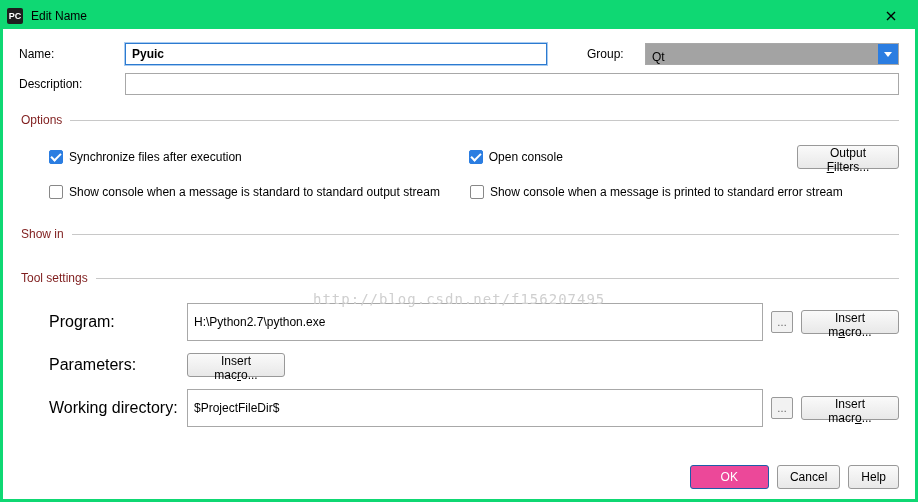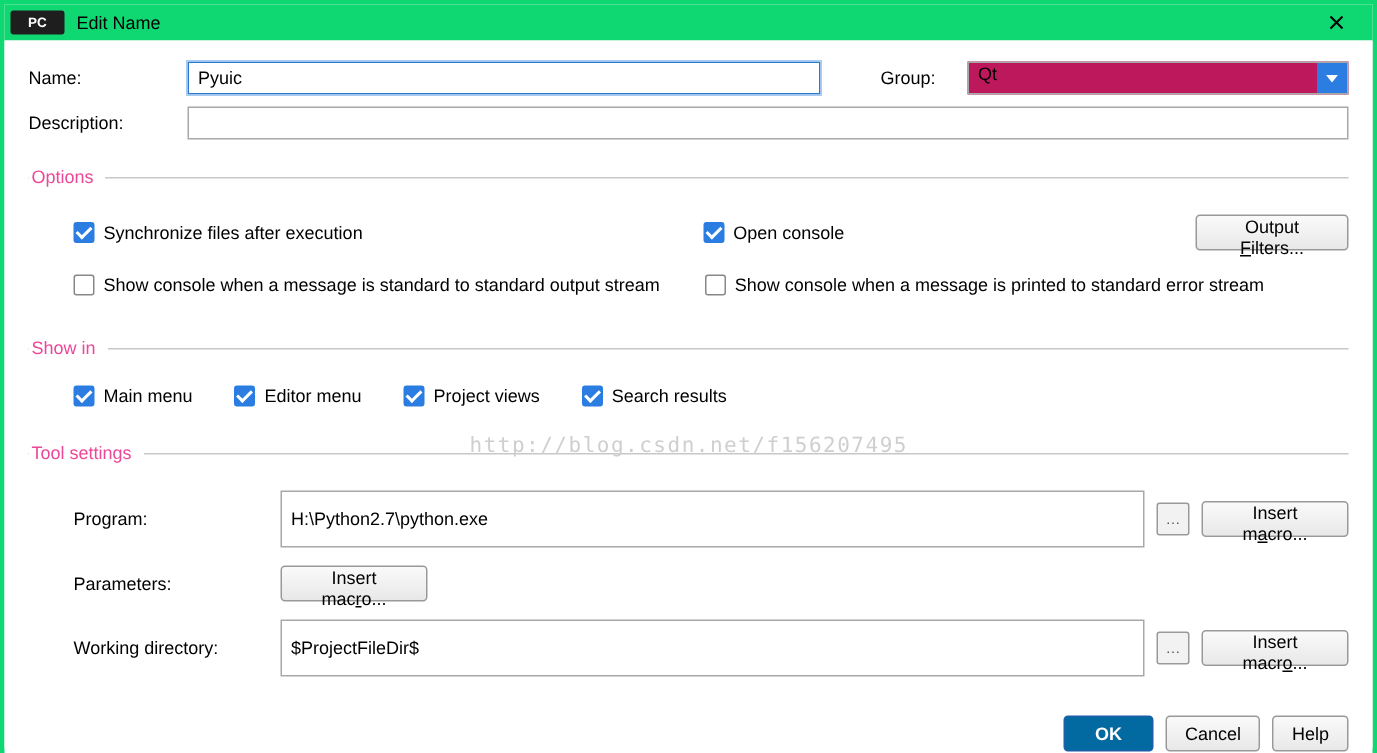--- a/index.html
+++ b/index.html
@@ -1,46 +1,46 @@
 <!DOCTYPE html>
 <html><head>
 <meta charset="utf-8">
 <style>
 * { box-sizing: border-box; font-family: "Segoe UI", Arial, sans-serif; font-size: 12px; }
 body { margin: 0; background: #f0f0f0; width: 918px; height: 502px; overflow: hidden; }
 .window { width: 918px; height: 502px; border: 3px solid #0fd873; display: flex; flex-direction: column; background: #fff; }
 .titlebar { background: #0fd873; height: 26px; display: flex; align-items: center; padding: 0 4px; color: #000; }
-.app-icon { width: 36px; height: 16px; background: #1e1e1e; color: #fff; font-size: 9px; font-weight: bold; display: flex; align-items: center; justify-content: center; margin-right: 6px; border-radius: 2px; }
+.app-icon { width: 16px; height: 16px; background: #1e1e1e; color: #fff; font-size: 9px; font-weight: bold; display: flex; align-items: center; justify-content: center; margin-right: 6px; border-radius: 2px; }
 .title-text { flex: 1; font-size: 12px; padding-left: 2px; }
 .close-btn { width: 40px; height: 24px; display: flex; align-items: center; justify-content: center; cursor: pointer; font-size: 14px; }
 .content { flex: 1; background: #fff; padding: 14px 16px 10px 16px; display: flex; flex-direction: column; }
 .row { display: flex; align-items: center; margin-bottom: 8px; gap: 8px; }
 .lbl-left { width: 98px; font-size: 12px; }
-.text-input { height: 22px; border: 1px solid #a8a8a8; padding: 2px 6px; font-size: 12px; background: #fff; }
+.text-input { height: 22px; border: 1px solid #a8a8a8; padding: 2px 6px; font-size: 12px; background: #fff; font-weight: bold; }
 .text-input.focused { border: 1px solid #2c7ad0; outline: 1px solid #a8cbf0; }
 .name-input { width: 422px; }
 .group-lbl { margin-left: 32px; width: 50px; }
-.group-select { flex: 1; height: 22px; border: 1px solid #a8a8a8; position: relative; display: flex; align-items: flex-start; padding-left: 6px; background: #be185d; }
+.group-select { flex: 1; height: 22px; border: 1px solid #a8a8a8; position: relative; display: flex; align-items: flex-end; padding-left: 6px; background: #a3a3a3; }
 .select-arrow { position: absolute; right: 0; top: 0; width: 20px; height: 100%; background: #2b7de1; display: flex; align-items: center; justify-content: center; }
 .select-arrow svg { fill: #fff; }
 .desc-input { flex: 1; }
 fieldset { border: none; border-top: 1px solid #c8c8c8; margin: 10px 0 0 0; padding: 12px 0 8px 0; }
-legend { font-size: 12px; padding-right: 8px; color: #ec4899; }
+legend { font-size: 12px; padding-right: 8px; color: #7f1d1d; }
 .opt-row { display: flex; align-items: center; padding: 6px 0 10px 30px; gap: 6px; }
 .check { appearance: none; width: 14px; height: 14px; border: 1px solid #888; border-radius: 2px; position: relative; cursor: pointer; background: #fff; margin: 0; }
 .check:checked { background: #2b7de1; border-color: #2b7de1; }
 .check:checked::after { content: ""; position: absolute; left: 3px; top: 0px; width: 4px; height: 8px; border: solid #fff; border-width: 0 2px 2px 0; transform: rotate(45deg); }
 .check-lbl { font-size: 12px; cursor: pointer; }
 .btn { height: 24px; padding: 0 12px; border: 1px solid #999; background: linear-gradient(#fafafa,#e8e8e8); border-radius: 3px; cursor: pointer; font-size: 12px; }
-.btn.primary { background: #0369a1; border-color: #1e5da8; color: #fff; font-weight: 700; padding: 0 20px; }
+.btn.primary { background: #ec4899; border-color: #1e5da8; color: #fff; font-weight: 400; padding: 0 30px; }
 .btn-out { margin-left: auto; width: 102px; }
 .showin-row { display: flex; align-items: center; padding: 6px 0 6px 30px; gap: 10px; }
 .showin-row .group { display: flex; align-items: center; gap: 6px; margin-right: 18px; }
 .tool-row { display: flex; align-items: center; padding: 6px 0 6px 30px; gap: 8px; }
-.tool-lbl { width: 130px; font-size: 12px; }
+.tool-lbl { width: 130px; font-size: 16px; }
 .tool-input { flex: 1; height: 38px; border: 1px solid #a8a8a8; padding: 2px 6px; font-size: 12px; background: #fff; }
 .dots-btn { width: 22px; height: 22px; border: 1px solid #999; background: #f2f2f2; display: flex; align-items: center; justify-content: center; cursor: pointer; font-size: 10px; color: #555; border-radius: 2px; }
 .macro-btn { width: 98px; height: 24px; }
 .footer { margin-top: auto; display: flex; justify-content: flex-end; gap: 8px; padding-top: 12px; }
 .watermark { position: absolute; top: 262px; left: 310px; font-size: 14px; color: #cfcfcf; font-family: monospace; letter-spacing: 1px; pointer-events: none; z-index: 0; }
 .underline { text-decoration: underline; }
 </style>
 </head>
 <body>
 
@@ -91,38 +91,20 @@
         <input type="checkbox" class="check" style="">
         <label class="check-lbl">Show console when a message is standard to standard output stream</label>
         <div style="width:18px"></div>
         <input type="checkbox" class="check" style="">
         <label class="check-lbl">Show console when a message is printed to standard error stream</label>
       </div>
     </fieldset>
 
     <fieldset>
       <legend>Show in</legend>
-      <div class="showin-row">
-        <div class="group">
-          <input type="checkbox" class="check" checked="" style="">
-          <label class="check-lbl">Main menu</label>
-        </div>
-        <div class="group">
-          <input type="checkbox" class="check" checked="" style="">
-          <label class="check-lbl">Editor menu</label>
-        </div>
-        <div class="group">
-          <input type="checkbox" class="check" checked="" style="">
-          <label class="check-lbl">Project views</label>
-        </div>
-        <div class="group">
-          <input type="checkbox" class="check" checked="" style="">
-          <label class="check-lbl">Search results</label>
-        </div>
-      </div>
     </fieldset>
 
     <fieldset>
       <legend>Tool settings</legend>
       <div class="tool-row">
         <span class="tool-lbl">Program:</span>
         <input class="tool-input" value="H:\Python2.7\python.exe" style="">
         <button class="dots-btn">…</button>
         <button class="btn macro-btn"><span>Insert m<span class="underline">a</span>cro...</span></button>
       </div>

